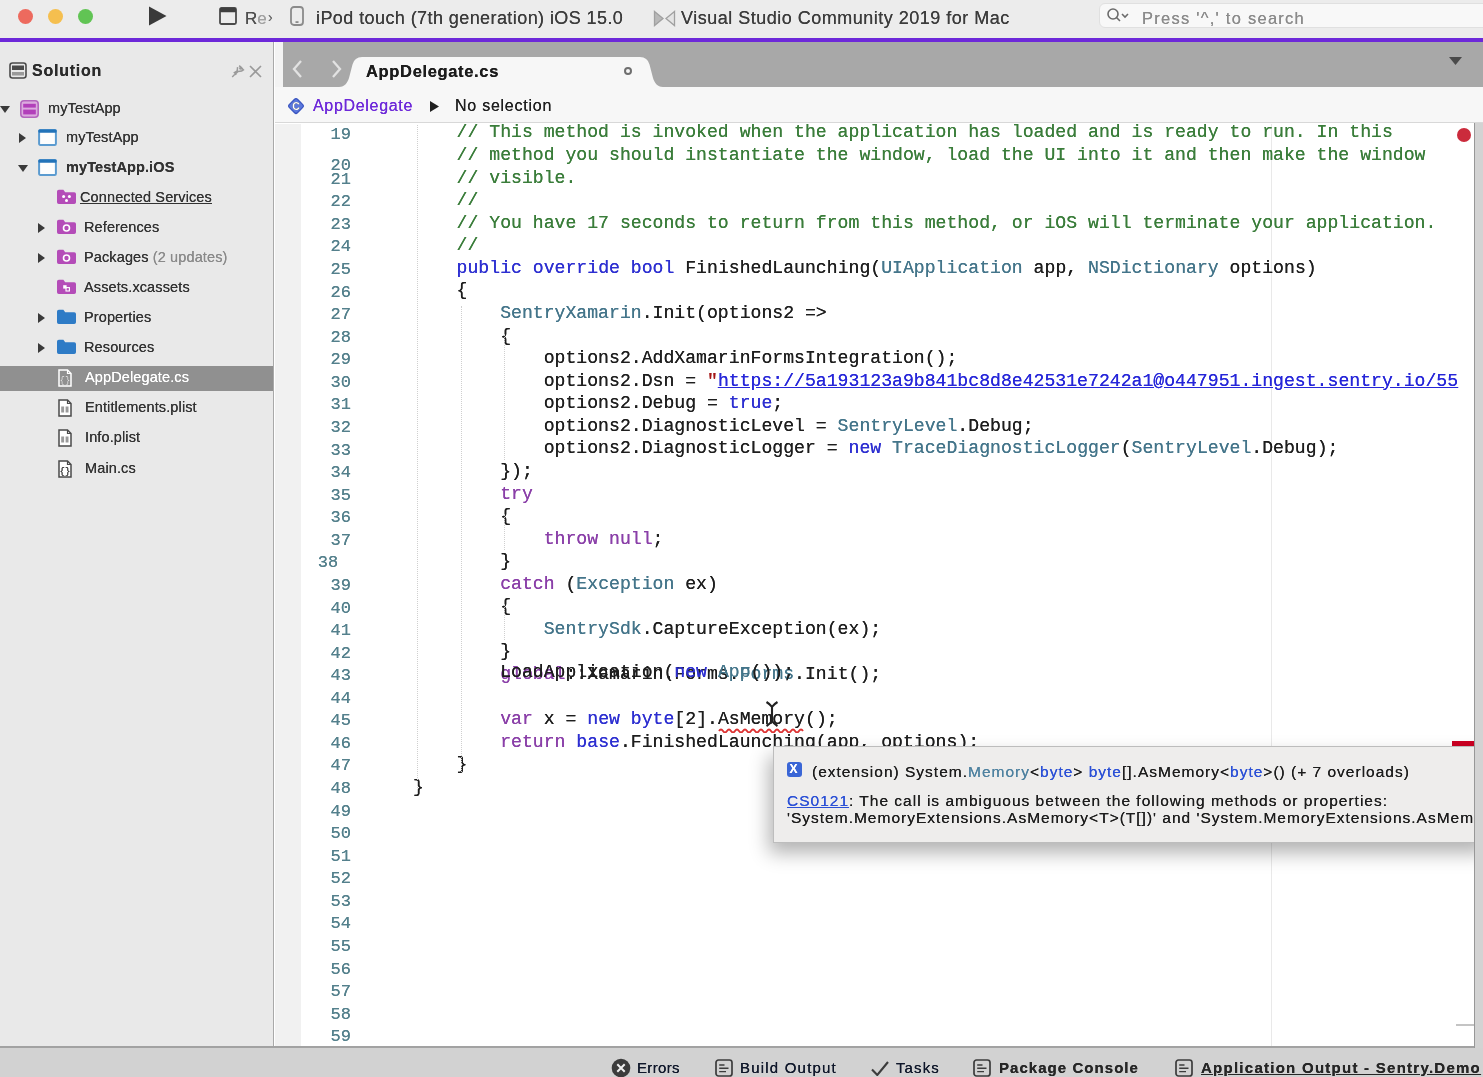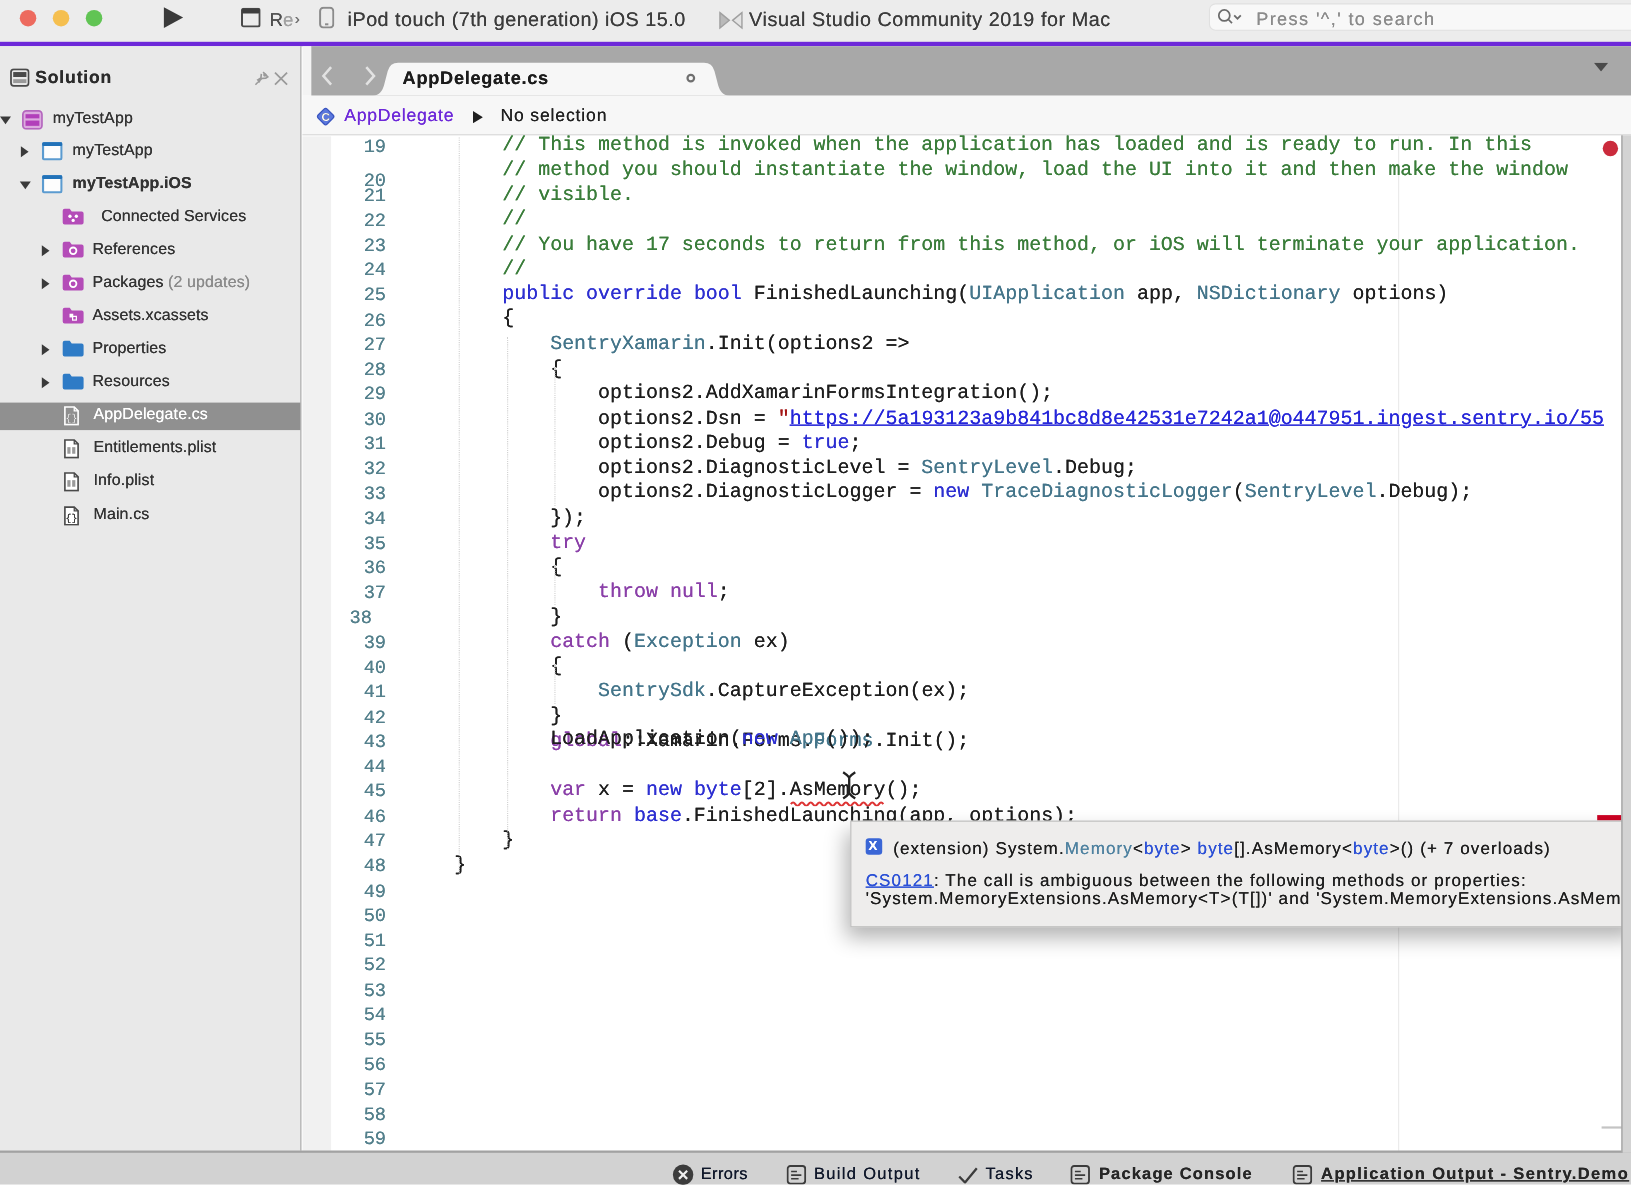--- a/index.html
+++ b/index.html
@@ -117,21 +117,21 @@
           </svg></div>
         <div class="lbl" style="left:66px;font-weight:bold;">myTestApp.iOS</div>
       </div>
       <div class="trow" style="top:140.6px;">
         <div class="abs" style="left:56px; top:5px;"><svg width="21" height="17" viewBox="0 0 21 17">
             <path d="M1 3.6 Q1 1.8 2.8 1.8 L7.4 1.8 L9.2 4.2 L18.2 4.2 Q20 4.2 20 6 L20 14.2 Q20 16 18.2 16 L2.8 16 Q1 16 1 14.2 Z" fill="#b44cb8"></path>
             <circle cx="7.6" cy="8.6" r="1.5" fill="#fff"></circle>
             <circle cx="13.4" cy="8.6" r="1.5" fill="#fff"></circle>
             <circle cx="10.5" cy="12.4" r="1.5" fill="#fff"></circle>
           </svg></div>
-        <div class="lbl" style="left:92px;">Connected Services</div>
+        <div class="lbl" style="left:80px;text-decoration:underline;">Connected Services</div>
       </div>
       <div class="trow" style="top:170.7px;">
         <div class="tri-r" style="left:38px; top:10px;"></div>
         <div class="abs" style="left:56px; top:5px;"><svg width="21" height="17" viewBox="0 0 21 17">
             <path d="M1 3.6 Q1 1.8 2.8 1.8 L7.4 1.8 L9.2 4.2 L18.2 4.2 Q20 4.2 20 6 L20 14.2 Q20 16 18.2 16 L2.8 16 Q1 16 1 14.2 Z" fill="#b44cb8"></path>
             <circle cx="10.5" cy="10" r="3" fill="none" stroke="#fff" stroke-width="1.6"></circle>
           </svg></div>
         <div class="lbl" style="left:84px;">References</div>
       </div>
       <div class="trow" style="top:200.8px;">

